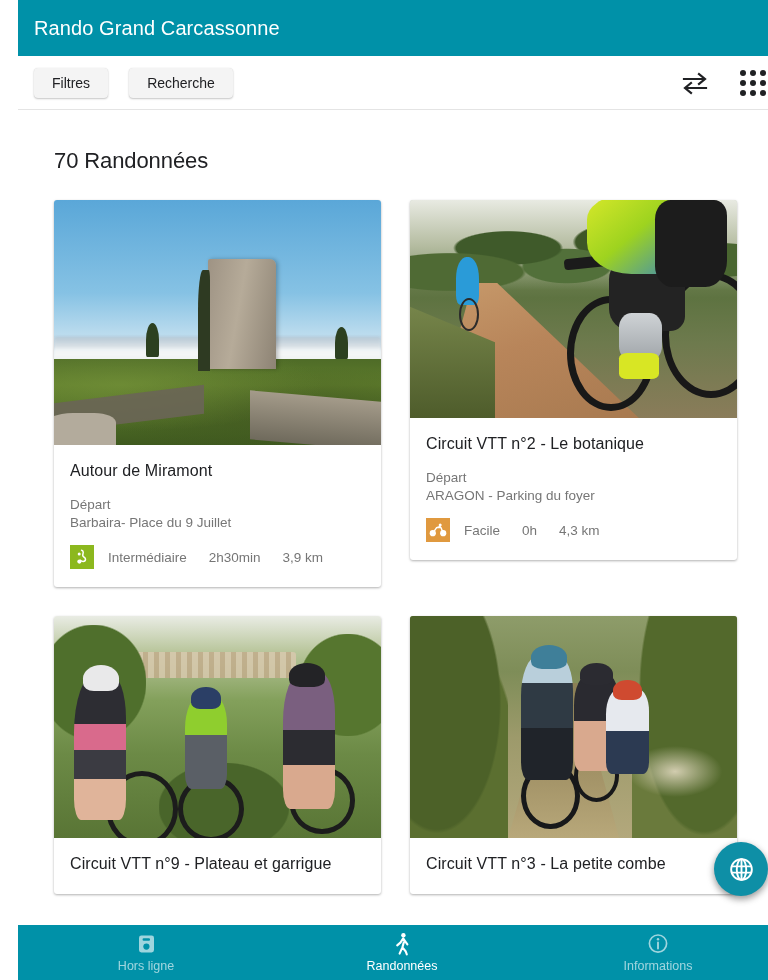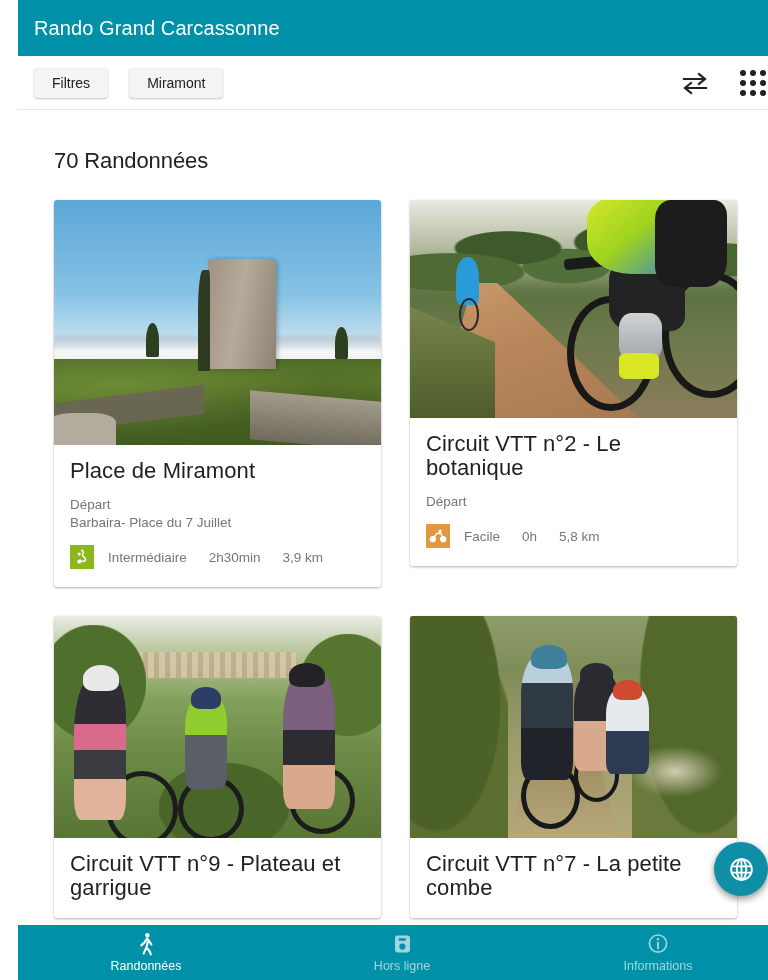--- a/index.html
+++ b/index.html
@@ -109,21 +109,21 @@
     align-self: start;
   }
   .card-img {
     width: 100%;
     display: block;
     position: relative;
     overflow: hidden;
   }
   .card-body { padding: 14px 16px 18px 16px; }
   .card-title {
-    font-size: 22px;
+    font-size: 16px;
     font-weight: 500;
     color: #202124;
     line-height: 24px;
     letter-spacing: .1px;
   }
   .card-depart-label {
     font-size: 13.5px; color: #767676;
     margin-top: 14px;
   }
   .card-depart-value {
@@ -330,21 +330,21 @@
 <body>
 
 <div class="app">
 
   <div class="header">
     <div class="header-title">Rando Grand Carcassonne</div>
   </div>
 
   <div class="toolbar">
     <button class="chip">Filtres</button>
-    <button class="chip">Miramont</button>
+    <button class="chip">Recherche</button>
     <div class="toolbar-spacer"></div>
     <div class="tool-icon compare">
       <svg width="28" height="24" viewBox="0 0 28 24" aria-hidden="true">
         <path d="M3 8 H23 M18 3 L24 8 L18 13" fill="none" stroke="#202124" stroke-width="2.2" stroke-linecap="square" stroke-linejoin="miter"></path>
         <path d="M25 17 H5 M10 12 L4 17 L10 22" fill="none" stroke="#202124" stroke-width="2.2" stroke-linecap="square" stroke-linejoin="miter"></path>
       </svg>
     </div>
     <div class="tool-icon">
       <div class="grid-icon">
         <i></i>
@@ -374,23 +374,23 @@
             <div class="ph1-grass"></div>
             <div class="ph1-tree"></div>
             <div class="ph1-tree2"></div>
             <div class="ph1-tower"></div>
             <div class="ph1-wallL"></div>
             <div class="ph1-wallR"></div>
             <div class="ph1-rock"></div>
           </div>
         </div>
         <div class="card-body">
-          <div class="card-title">Place de Miramont</div>
+          <div class="card-title">Autour de Miramont</div>
           <div class="card-depart-label">Départ</div>
-          <div class="card-depart-value">Barbaira- Place du 7 Juillet</div>
+          <div class="card-depart-value">Barbaira- Place du 9 Juillet</div>
           <div class="card-meta">
             <div class="meta-badge green">
               <svg width="15" height="16" viewBox="0 0 15 16" aria-hidden="true">
                 <path d="M6.6 1.2c1.1.2 1.6 1 1.6 2.1 0 1.2-.5 2-.5 3 0 .9.6 1.3 1.3 1.8.8.6 1.5 1.1 1.5 2.2 0 1.3-1.1 2.1-2.4 2.1-1.2 0-2-.5-2.7-1.1" fill="none" stroke="#ffffff" stroke-width="1.5" stroke-linecap="round"></path>
                 <circle cx="4.4" cy="12.6" r="2.1" fill="#ffffff"></circle>
                 <circle cx="4.2" cy="5.1" r="1.5" fill="#ffffff"></circle>
               </svg>
             </div>
             <div class="meta-text">
               <span>Intermédiaire</span>
@@ -415,34 +415,35 @@
             <div class="ph2-leg"></div>
             <div class="ph2-sock"></div>
             <div class="ph2-shoe"></div>
             <div class="ph2-jersey"></div>
             <div class="ph2-pack"></div>
           </div>
         </div>
         <div class="card-body">
           <div class="card-title">Circuit VTT n°2 - Le botanique</div>
           <div class="card-depart-label">Départ</div>
+          <div class="card-depart-value">ARAGON - Parking du foyer</div>
           <div class="card-meta">
             <div class="meta-badge orange">
               <svg width="18" height="14" viewBox="0 0 18 14" aria-hidden="true">
                 <circle cx="3.8" cy="10.2" r="3.1" fill="#ffffff"></circle>
                 <circle cx="14.2" cy="10.2" r="3.1" fill="#ffffff"></circle>
                 <path d="M3.8 10.2 L7.6 4.6 L12 4.6 L14.2 10.2" fill="none" stroke="#ffffff" stroke-width="1.4" stroke-linejoin="round"></path>
                 <circle cx="11.2" cy="1.9" r="1.5" fill="#ffffff"></circle>
                 <path d="M7.6 4.6 L11.3 3.4" stroke="#ffffff" stroke-width="1.3" stroke-linecap="round"></path>
               </svg>
             </div>
             <div class="meta-text">
               <span>Facile</span>
               <span>0h</span>
-              <span>5,8 km</span>
+              <span>4,3 km</span>
             </div>
           </div>
         </div>
       </div>
 
       <div class="card">
         <div class="card-img" style="height:222px;">
           <div class="photo">
             <div class="ph3-bg"></div>
             <div class="ph3-village"></div>
@@ -477,21 +478,21 @@
             <div class="ph4-w2"></div>
             <div class="ph4-r1"></div>
             <div class="ph4-h1"></div>
             <div class="ph4-r2"></div>
             <div class="ph4-h2"></div>
             <div class="ph4-r3"></div>
             <div class="ph4-h3"></div>
           </div>
         </div>
         <div class="card-body">
-          <div class="card-title">Circuit VTT n°7 - La petite combe</div>
+          <div class="card-title">Circuit VTT n°3 - La petite combe</div>
         </div>
       </div>
 
     </div>
   </div>
 
   <div class="fab">
     <svg width="27" height="27" viewBox="0 0 24 24" aria-hidden="true">
       <circle cx="12" cy="12" r="9.2" fill="none" stroke="#ffffff" stroke-width="1.7"></circle>
       <ellipse cx="12" cy="12" rx="4.2" ry="9.2" fill="none" stroke="#ffffff" stroke-width="1.7"></ellipse>
@@ -503,34 +504,34 @@
     <div class="sb-arrow up">
         <span></span>
       </div>
     <div class="sb-thumb"></div>
     <div class="sb-arrow down">
         <span></span>
       </div>
   </div>
 
   <div class="bottom-nav">
-    <div class="nav-item active">
-      <svg width="22" height="24" viewBox="0 0 22 24" aria-hidden="true">
-        <circle cx="12.4" cy="3.2" r="2.2" fill="currentColor"></circle>
-        <path d="M12.2 6.4 L9.4 10.6 L6.2 13.4 M12.2 6.4 L14.6 9.8 L16.4 12.4 M12.8 10.4 L11.4 15.4 L8.6 21.6 M11.4 15.4 L14.6 19.2 L15.8 22.4" fill="none" stroke="currentColor" stroke-width="2.1" stroke-linecap="round" stroke-linejoin="round"></path>
-      </svg>
-      <div class="nav-label">Randonnées</div>
-    </div>
     <div class="nav-item">
       <svg width="22" height="24" viewBox="0 0 22 24" aria-hidden="true">
         <rect x="4" y="3.4" width="15" height="17" rx="2.4" fill="currentColor"></rect>
         <rect x="7.6" y="6.2" width="7.4" height="2.6" rx="1.1" fill="#0091a8"></rect>
         <circle cx="11.4" cy="14.6" r="3.1" fill="#0091a8"></circle>
       </svg>
       <div class="nav-label">Hors ligne</div>
+    </div>
+    <div class="nav-item active">
+      <svg width="22" height="24" viewBox="0 0 22 24" aria-hidden="true">
+        <circle cx="12.4" cy="3.2" r="2.2" fill="currentColor"></circle>
+        <path d="M12.2 6.4 L9.4 10.6 L6.2 13.4 M12.2 6.4 L14.6 9.8 L16.4 12.4 M12.8 10.4 L11.4 15.4 L8.6 21.6 M11.4 15.4 L14.6 19.2 L15.8 22.4" fill="none" stroke="currentColor" stroke-width="2.1" stroke-linecap="round" stroke-linejoin="round"></path>
+      </svg>
+      <div class="nav-label">Randonnées</div>
     </div>
     <div class="nav-item">
       <svg width="22" height="24" viewBox="0 0 22 24" aria-hidden="true">
         <circle cx="11" cy="11.6" r="8.6" fill="none" stroke="currentColor" stroke-width="1.7"></circle>
         <circle cx="11" cy="7.2" r="1.2" fill="currentColor"></circle>
         <path d="M11 10.4 V16.6" stroke="currentColor" stroke-width="1.9" stroke-linecap="round"></path>
       </svg>
       <div class="nav-label">Informations</div>
     </div>
   </div>

